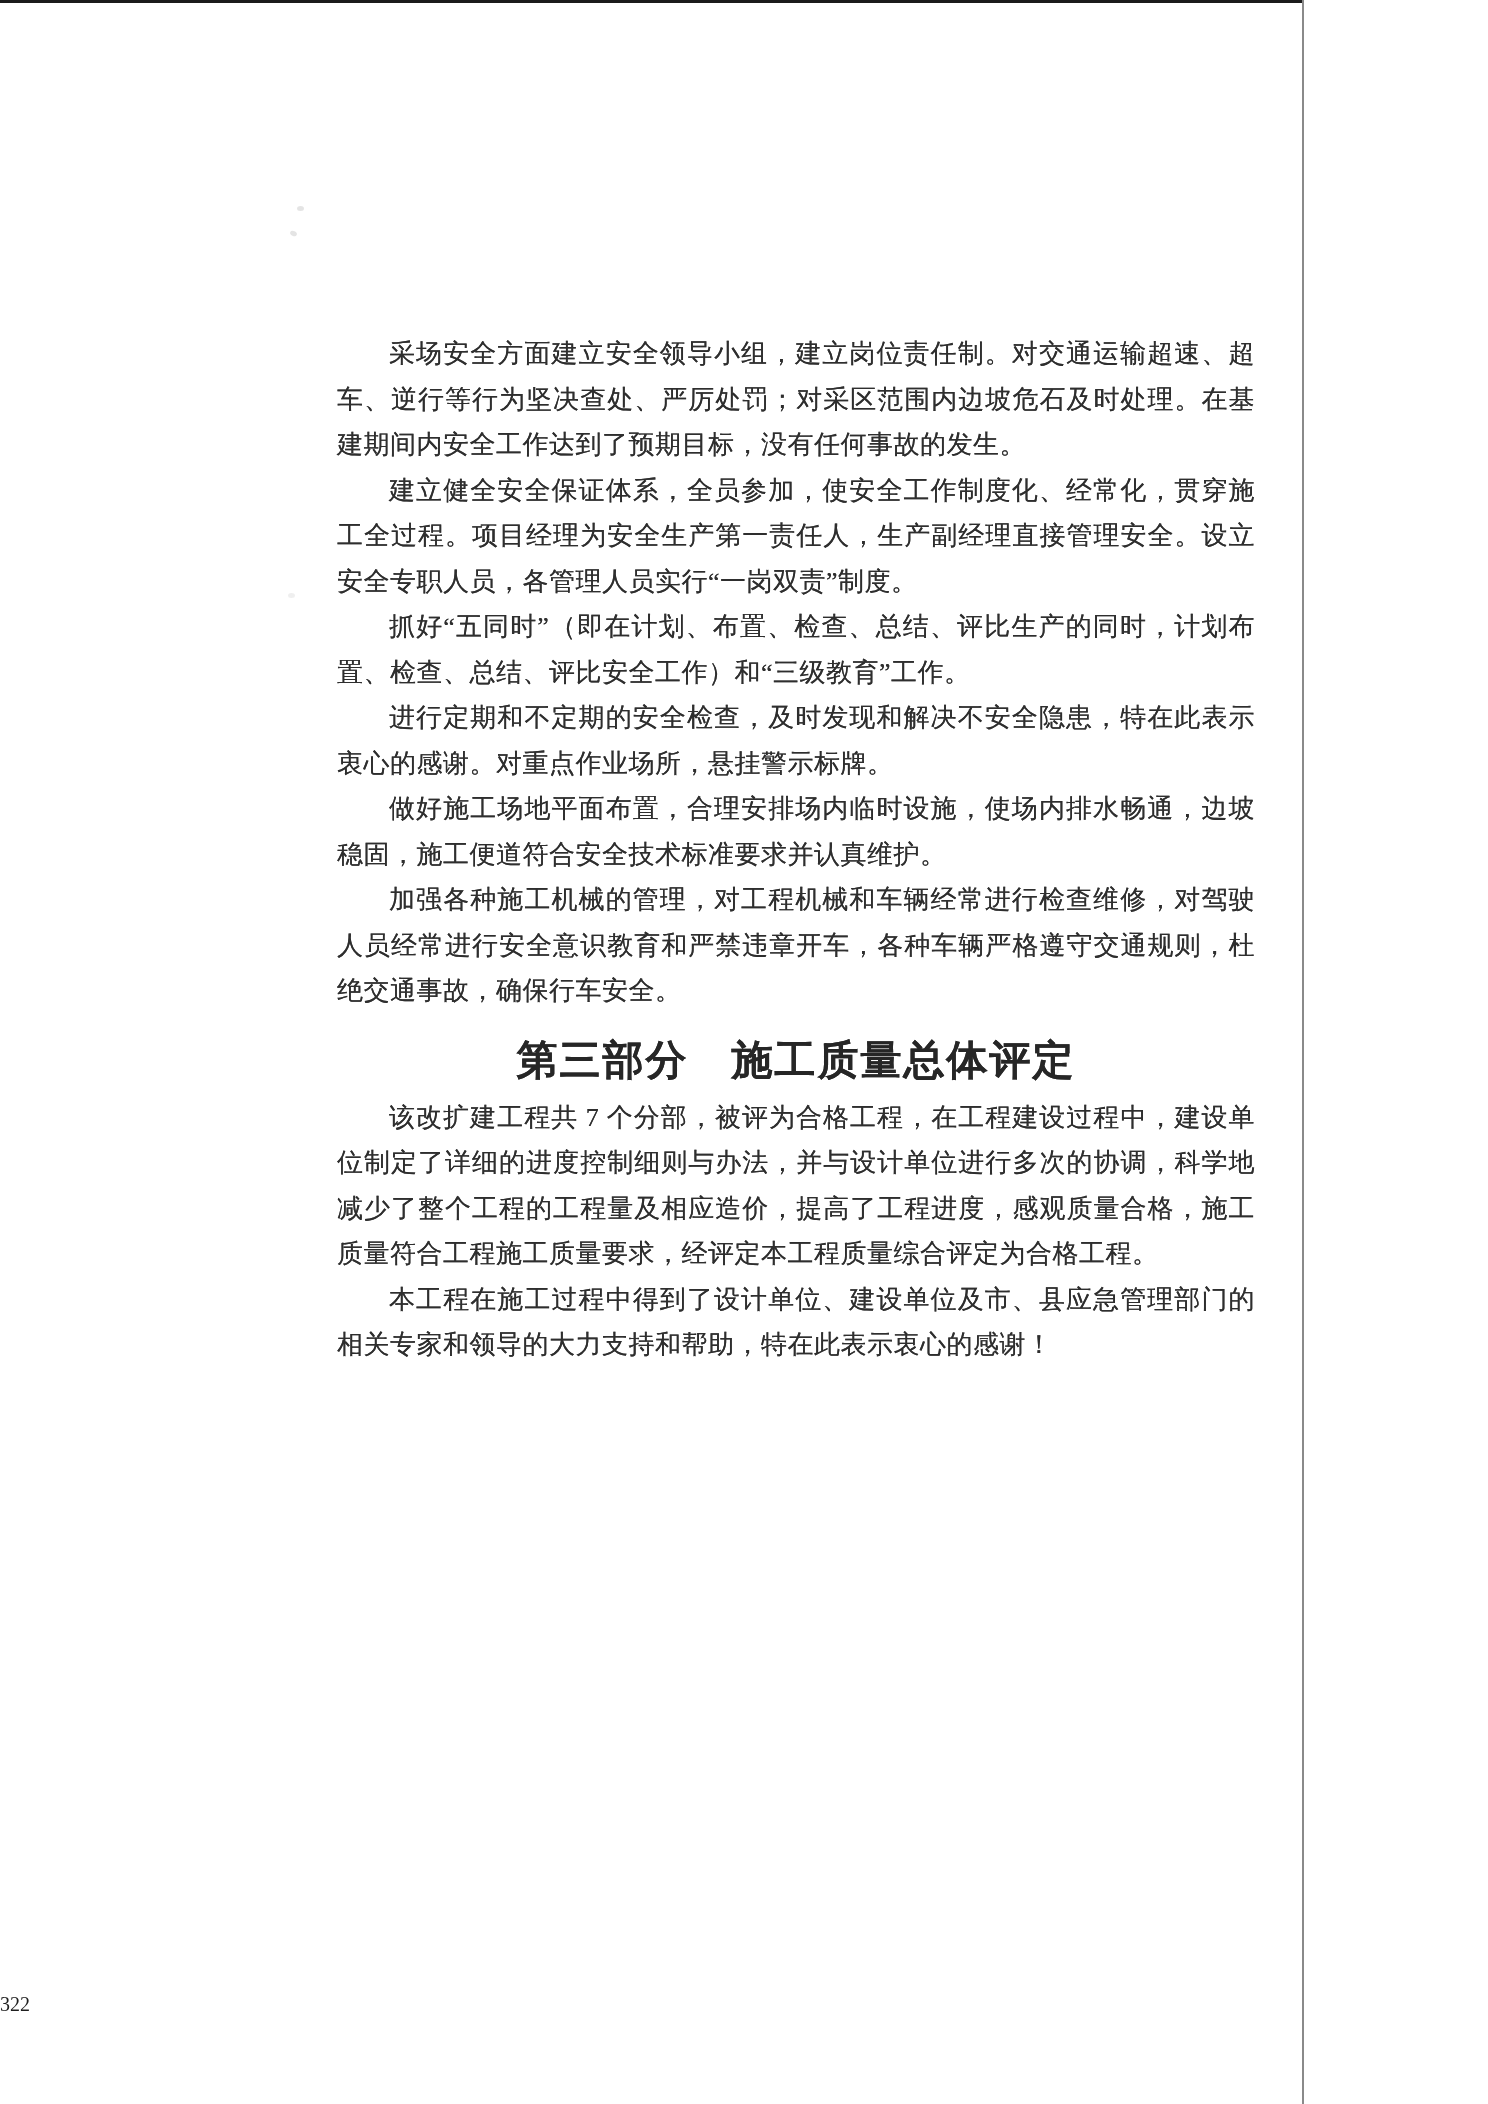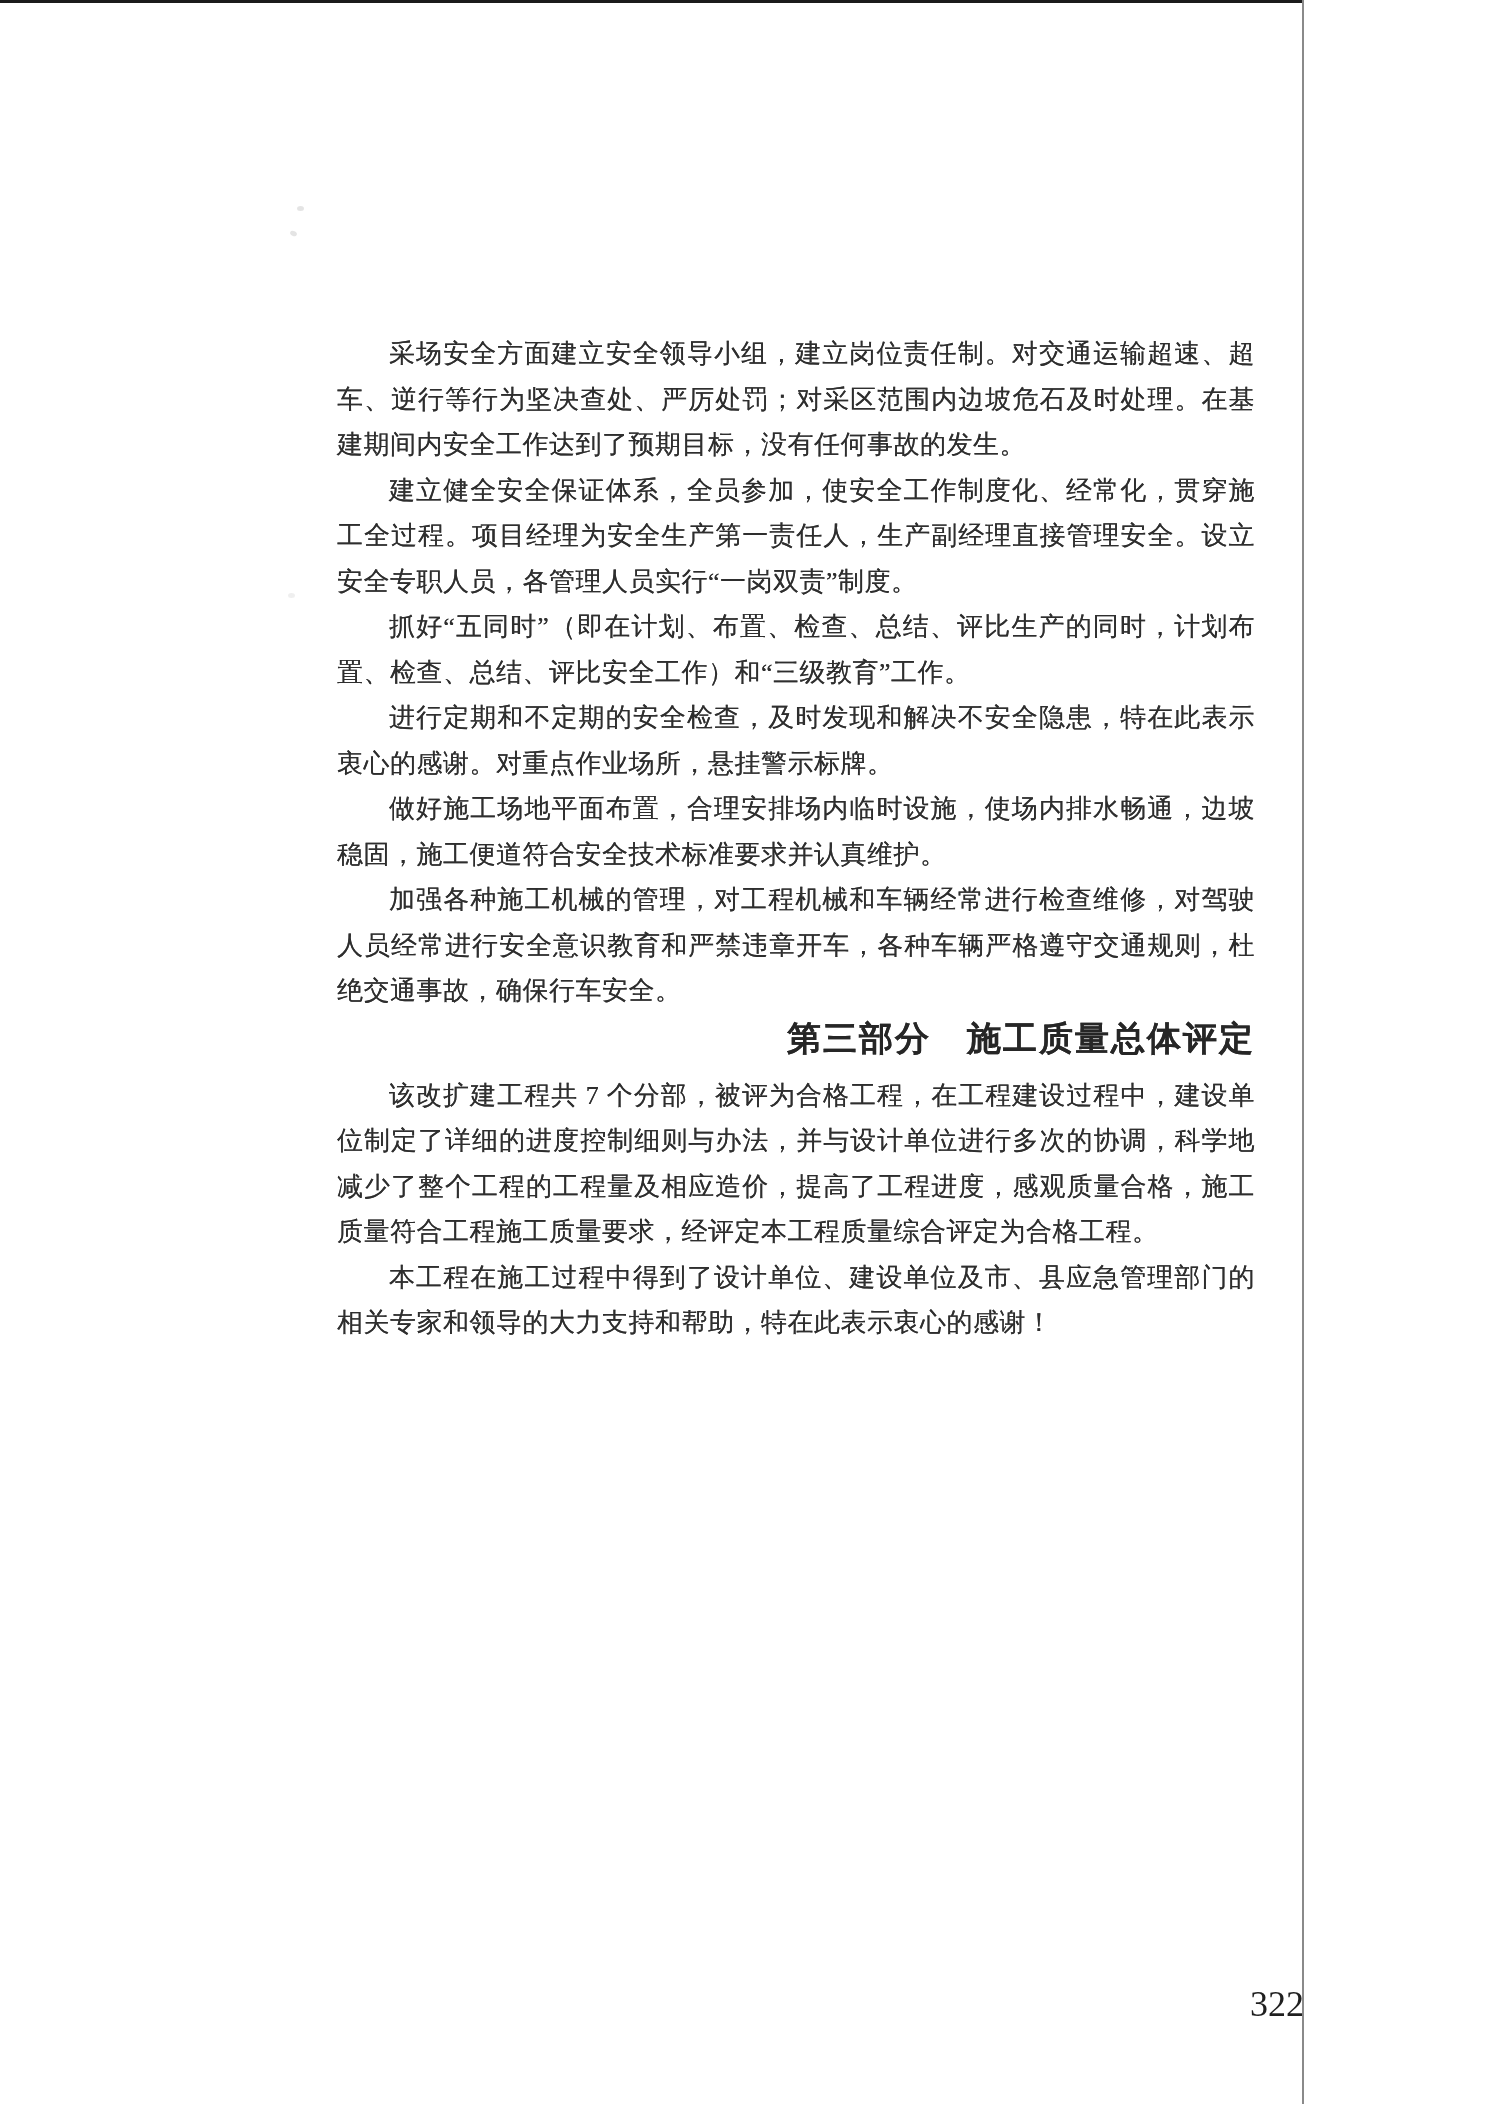--- a/index.html
+++ b/index.html
@@ -40,37 +40,37 @@
     line-height: 45.5px;
     text-align: justify;
     text-justify: inter-ideograph;
     text-indent: 2em;
     letter-spacing: 0.5px;
     color: #2e2e2e;
     
     text-shadow: 0 0 0.4px #555;
   }
   .section-heading {
-    margin: 0 0 11px 0;
+    margin: 22px 0 11px 0;
     font-family: "Liberation Sans", "DejaVu Sans", sans-serif;
-    font-size: 34px;
+    font-size: 41px;
     line-height: 48px;
     font-weight: 700;
-    text-align: right;
+    text-align: center;
     letter-spacing: 2px;
     color: #262626;
     text-shadow: 0 0 0.4px #444;
   }
   .page-number {
     position: absolute;
     top: 1984px;
     left: 0;
     width: 100%;
-    text-align: right;
-    font-size: 36px;
+    text-align: left;
+    font-size: 20px;
     line-height: 40px;
     color: #1f1f1f;
     font-family: Liberation Serif, serif;
   }
   .scan-speck {
     position: absolute;
     width: 7px; height: 5px;
     background: #c9c9c9;
     border-radius: 50%;
     opacity: 0.5;

